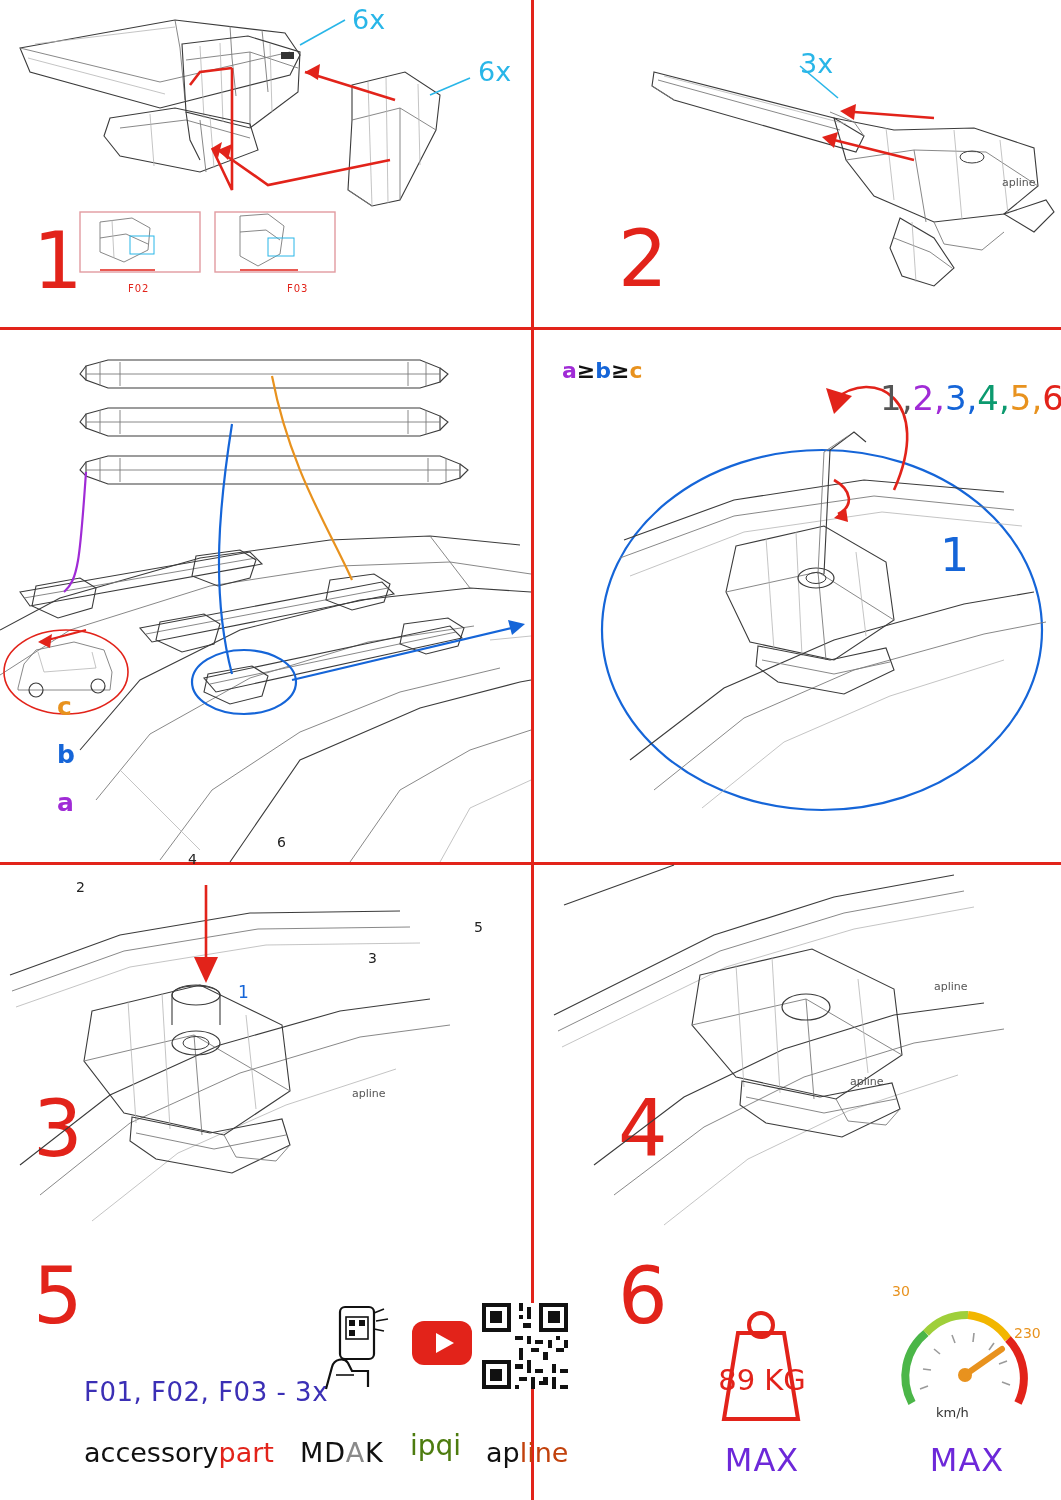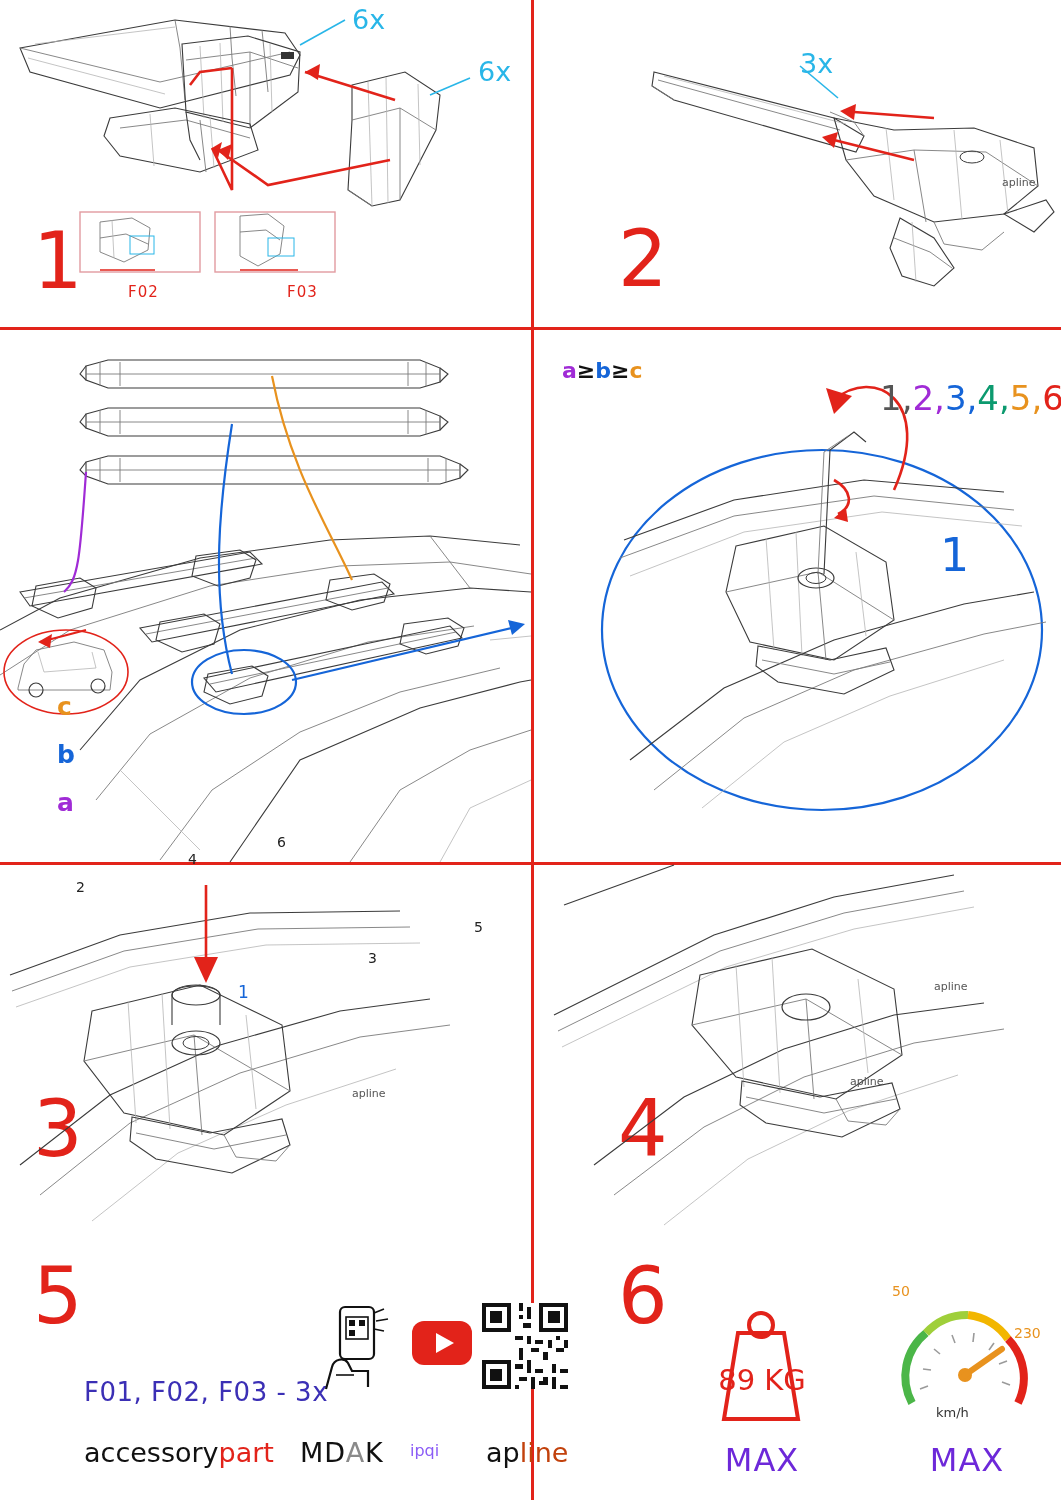--- a/index.html
+++ b/index.html
@@ -36,21 +36,21 @@
   }
   .qty-label {
     position: absolute;
     color: #29b6e8;
     font-size: 27px;
     font-family: "DejaVu Sans", sans-serif;
   }
   .tiny-code {
     position: absolute;
     color: #e2231a;
-    font-size: 15px;
+    font-size: 10px;
     letter-spacing: 1px;
     font-family: "DejaVu Sans", sans-serif;
   }
   .abc {
     position: absolute;
     font-size: 25px;
     font-weight: bold;
     font-family: "DejaVu Sans", sans-serif;
   }
   .sm-num {
@@ -463,21 +463,21 @@
           <rect x="15" y="18" width="1" height="1"></rect>
       </g>
     </svg>
 
     <div style="position:absolute;left:84px;top:192px;font-size:27px;font-family:'DejaVu Sans',sans-serif;">
       <span style="color:#111;">accessory</span><span style="color:#e2231a;">part</span>
     </div>
     <div style="position:absolute;left:300px;top:192px;font-size:27px;letter-spacing:1px;font-family:'DejaVu Sans',sans-serif;">
       <span style="color:#111;">MD</span><span style="color:#8a8a8a;">A</span><span style="color:#111;">K</span>
     </div>
-    <div style="position:absolute;left:410px;top:196px;font-size:16px;color:#8b5cf6;font-family:'DejaVu Sans',sans-serif;">ipqi</div>
+    <div style="position:absolute;left:410px;top:184px;font-size:28px;color:#4d7c0f;font-family:'DejaVu Sans',sans-serif;">ipqi</div>
     <div style="position:absolute;left:486px;top:192px;font-size:27px;font-family:'DejaVu Sans',sans-serif;">
       <span style="color:#111;">ap</span><span style="color:#c2410c;">line</span>
     </div>
   </div>
 
   <div style="position:absolute;left:534px;top:1245px;width:527px;height:255px;">
     <div class="step-num" style="left:84px; top:12px; font-size:78px;">6</div>
 
     <svg style="position:absolute;left:162px;top:50px;" width="130" height="130" viewBox="0 0 130 130">
       <path d="M28 124 L42 38 L88 38 L102 124 Z" fill="none" stroke="#e2231a" stroke-width="4"></path>
@@ -497,19 +497,19 @@
         <path d="M30 96 L38 93"></path>
           <path d="M33 76 L41 77"></path>
           <path d="M44 56 L50 61"></path>
         <path d="M62 42 L65 50"></path>
           <path d="M84 40 L83 49"></path>
           <path d="M104 50 L99 57"></path>
         <path d="M117 68 L109 71"></path>
           <path d="M120 92 L112 89"></path>
       </g>
     </svg>
-    <div style="position:absolute;left:358px;top:38px;font-size:14px;color:#e8921e;font-family:'DejaVu Sans',sans-serif;">50</div>
+    <div style="position:absolute;left:358px;top:38px;font-size:14px;color:#e8921e;font-family:'DejaVu Sans',sans-serif;">30</div>
     <div style="position:absolute;left:480px;top:80px;font-size:14px;color:#e8921e;font-family:'DejaVu Sans',sans-serif;">230</div>
     <div style="position:absolute;left:402px;top:160px;font-size:13px;color:#333;font-family:'DejaVu Sans',sans-serif;">km/h</div>
     <div class="maxlabel" style="left:368px; top:196px; width:130px; text-align:center;">MAX</div>
   </div>
 
 </div>
 
 </body></html>

